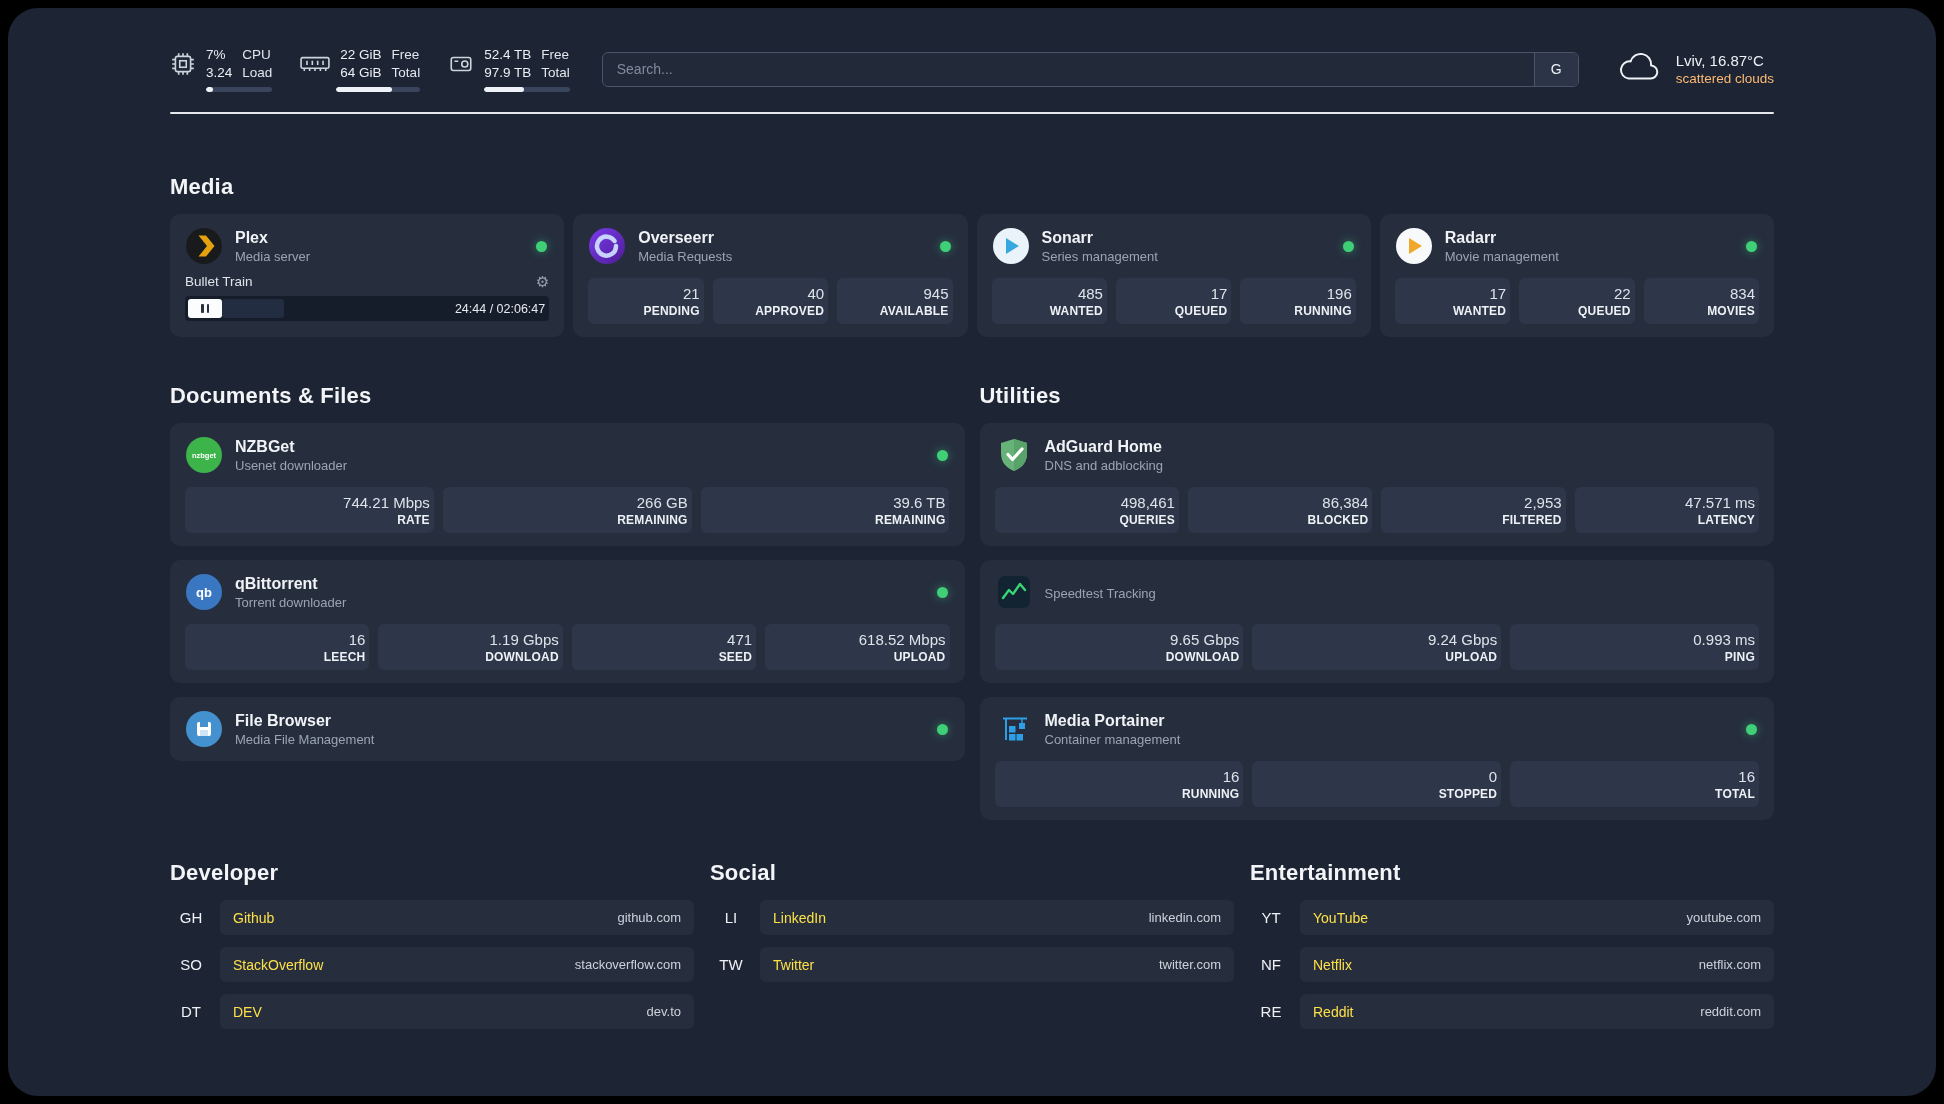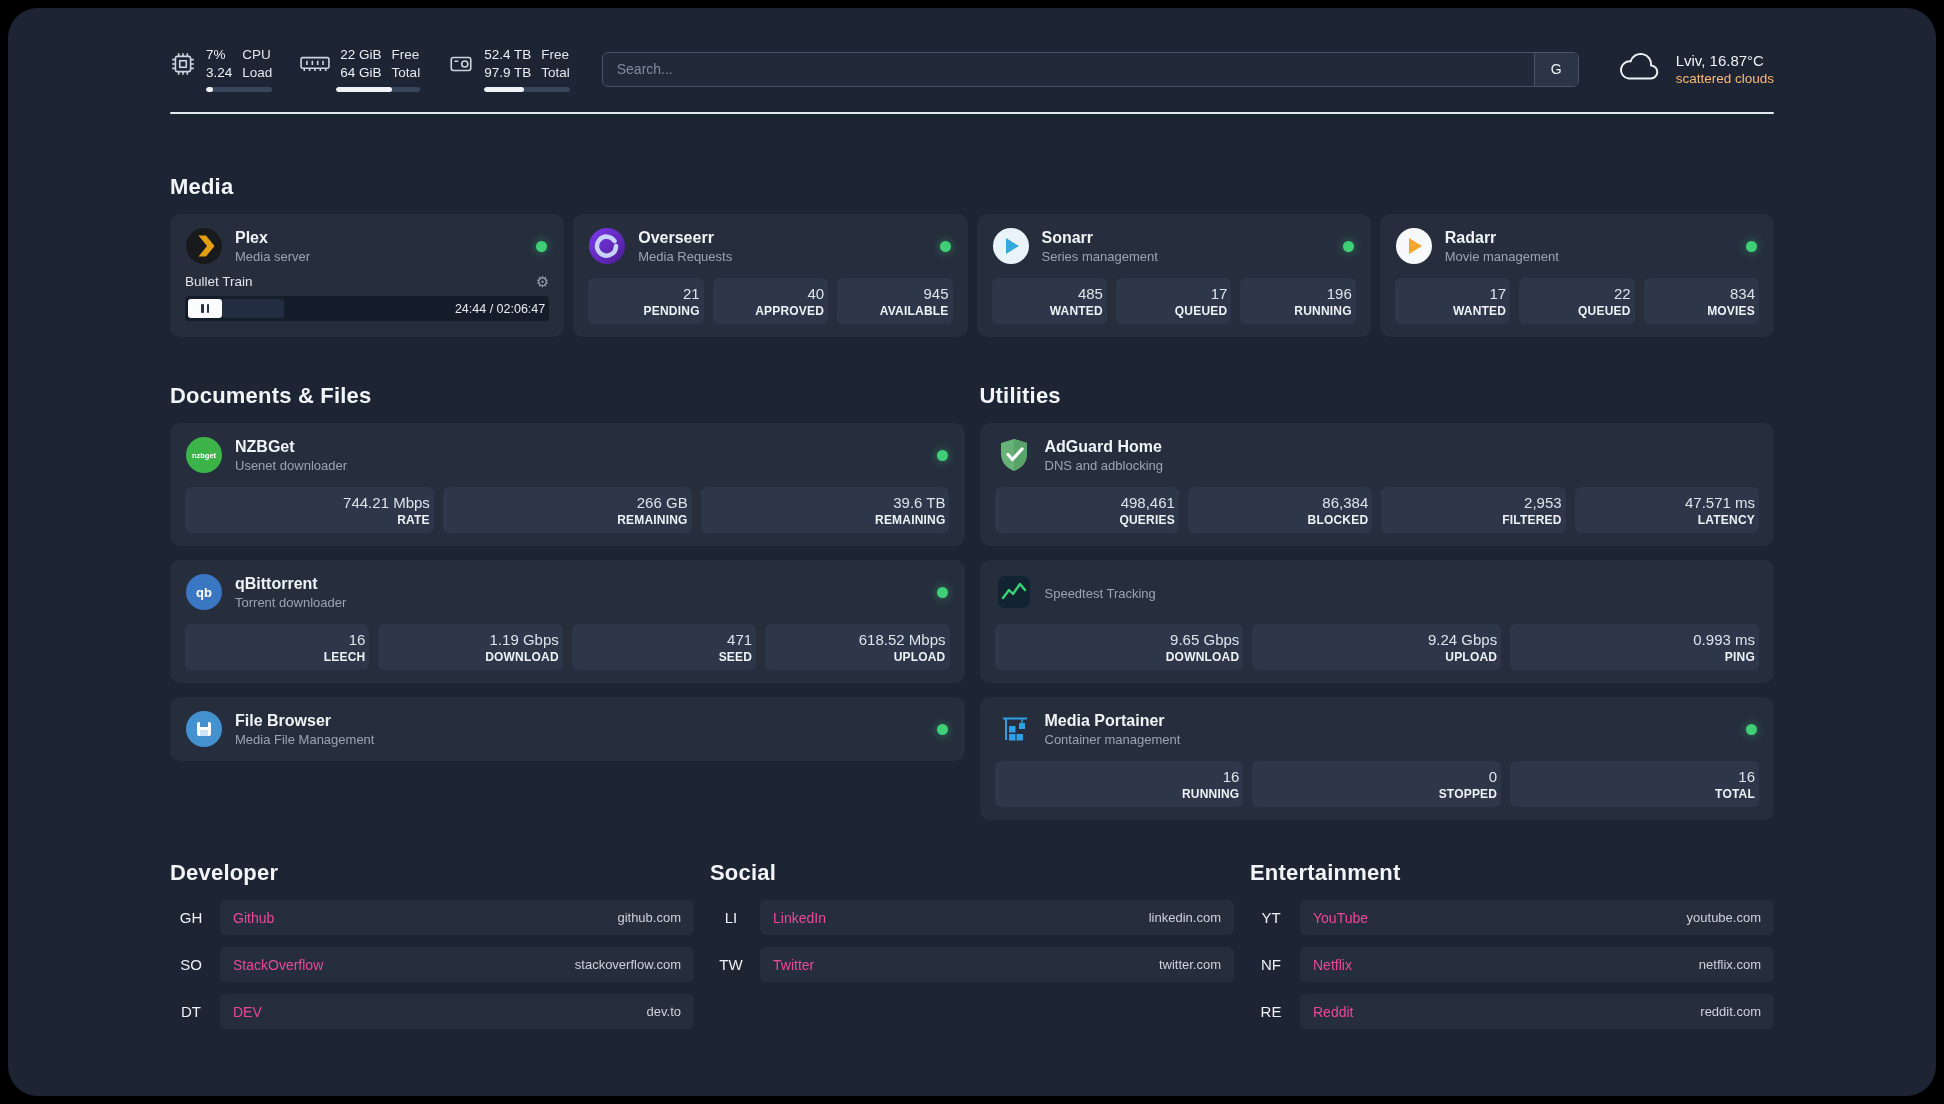--- a/index.html
+++ b/index.html
@@ -53,21 +53,21 @@
 .ptime{position:absolute;right:4px;top:50%;transform:translateY(-50%);font-size:12.5px;color:#e6eaef;white-space:nowrap}
 
 .twocol{display:grid;grid-template-columns:1fr 1fr;gap:15px;margin-top:46px;align-items:start}
 .twocol .card{margin-top:14px}
 
 .links{display:grid;grid-template-columns:repeat(3,1fr);gap:16px;margin-top:40px}
 .linkcol h2{margin-bottom:14px}
 .linkrow{display:flex;align-items:center;gap:8px;margin-bottom:12px;cursor:pointer}
 .abbr{width:42px;text-align:center;font-weight:400;font-size:15px;color:#eef1f5;flex:none}
 .linktile{flex:1;display:flex;align-items:center;justify-content:space-between;background:#262e3e;border-radius:6px;height:35px;padding:0 13px}
-.lname{font-size:14px;color:#ec4899}
+.lname{font-size:14px;color:#fde047}
 .lurl{font-size:13px;color:#ccd2da}
 </style>
 </head>
 <body>
 
 <div class="panel">
 <div class="content">
 
   <header class="topbar">
     <div class="metrics">

